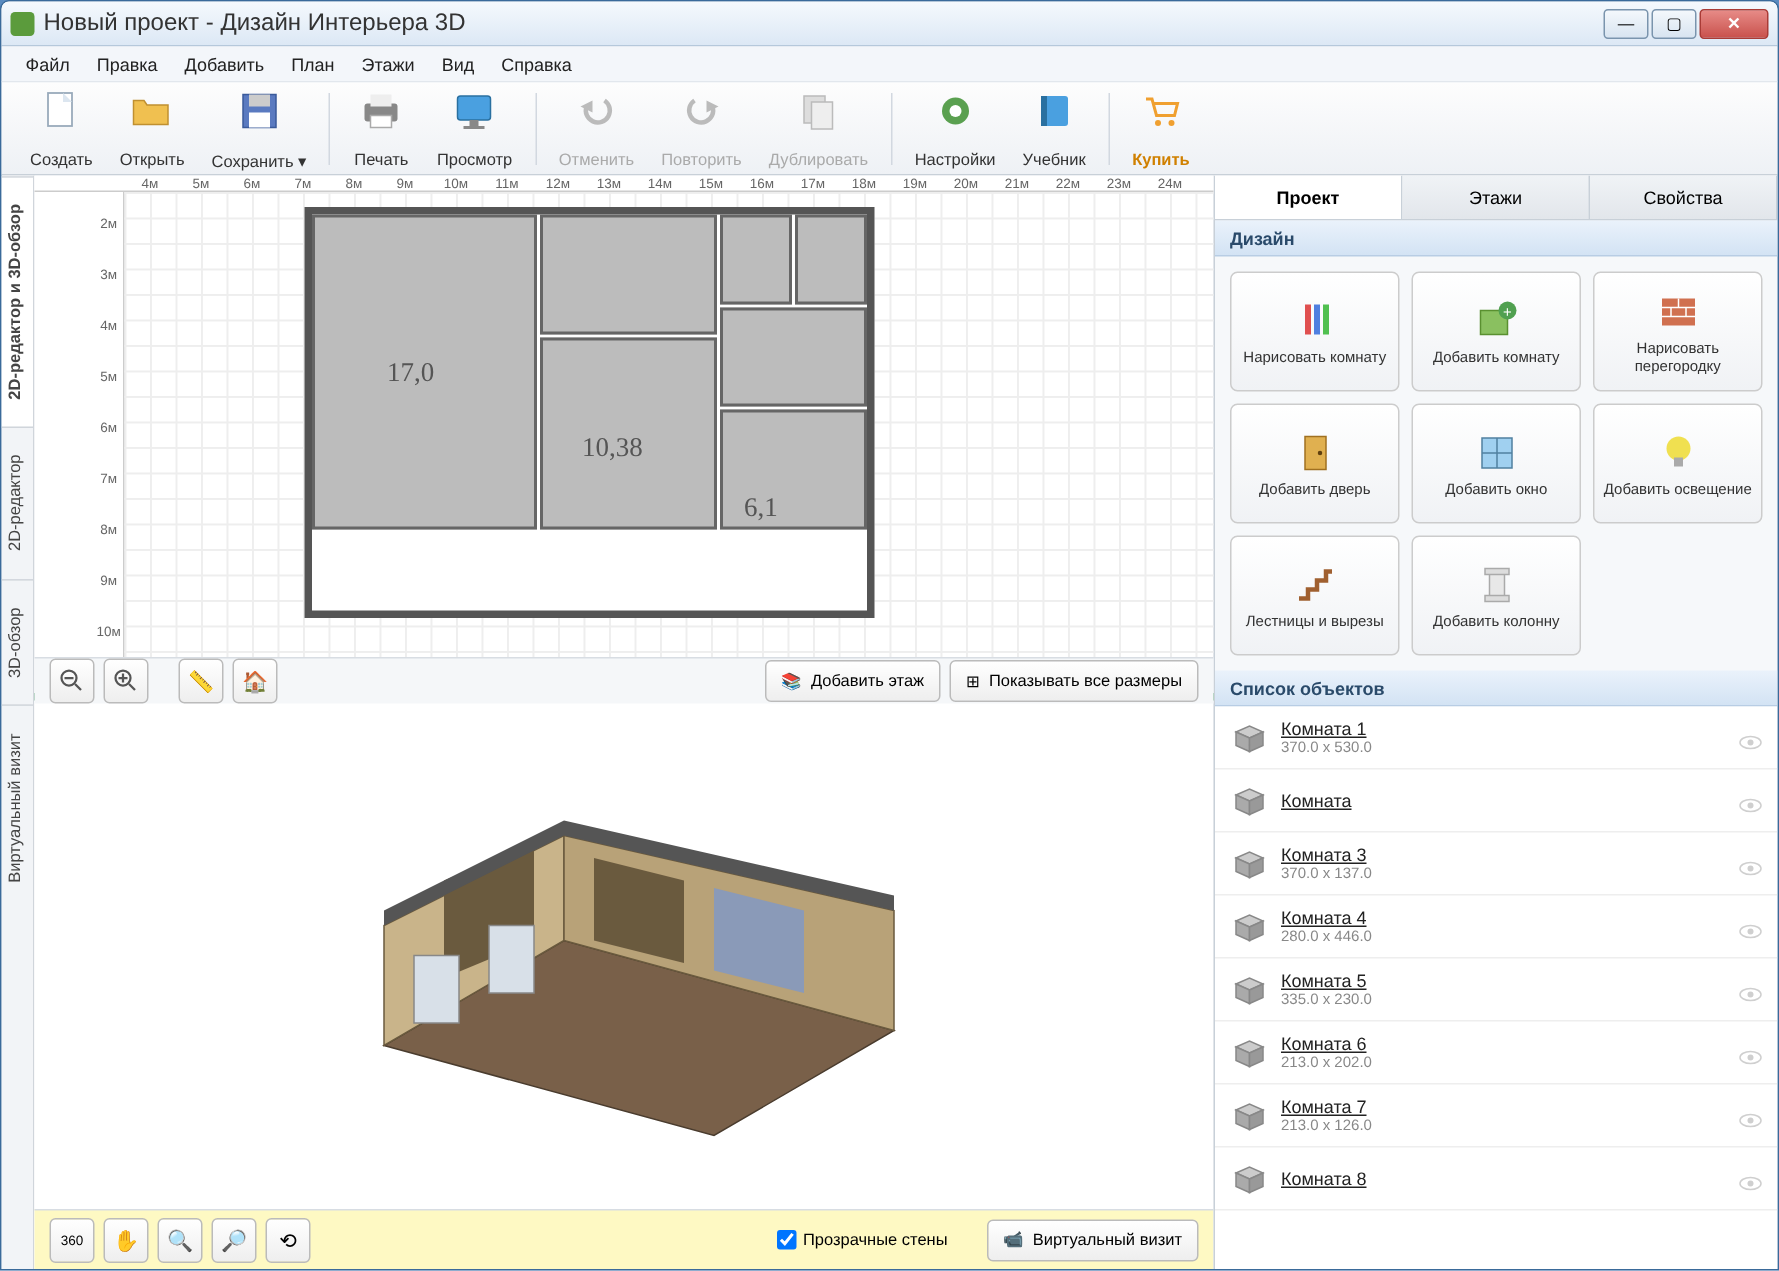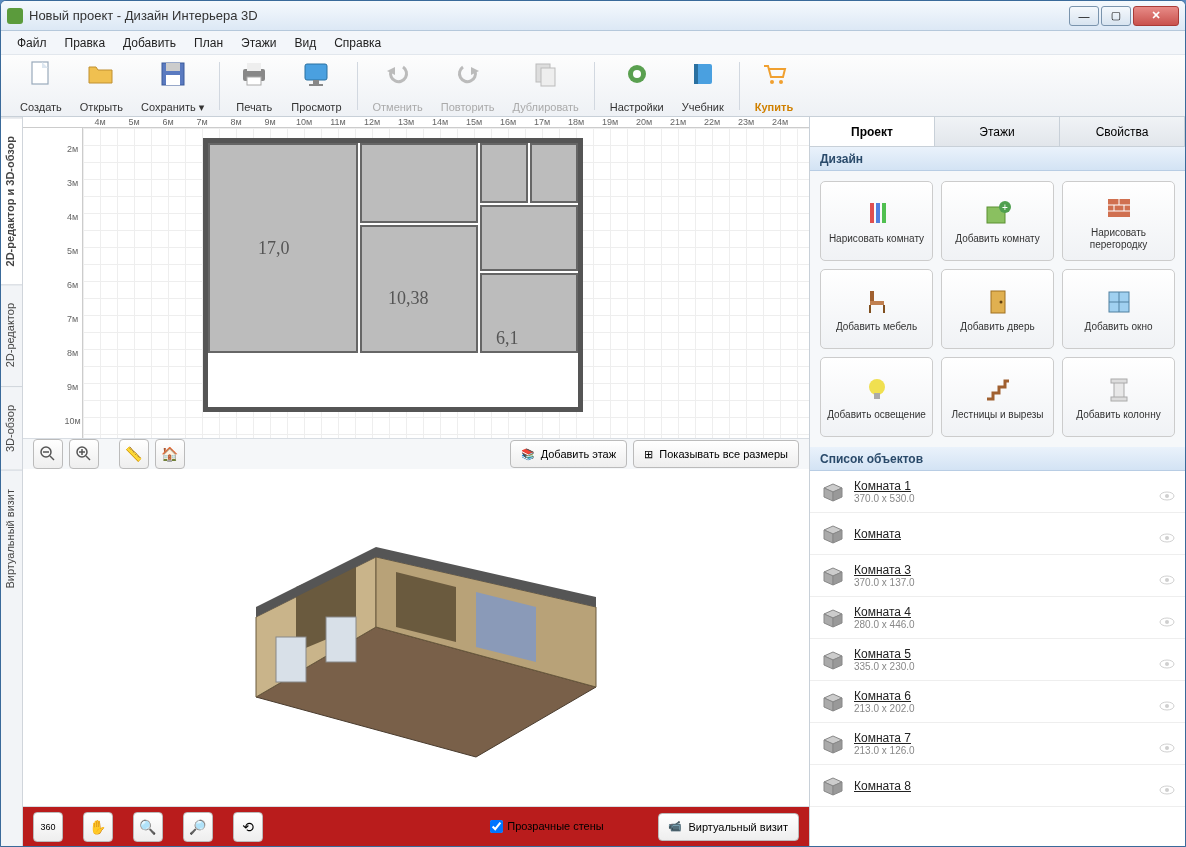--- a/index.html
+++ b/index.html
@@ -1,20 +1,20 @@
 <!DOCTYPE html>
 <html><head>
 <meta charset="utf-8">
 <style>
 * { box-sizing: border-box; margin: 0; padding: 0; font-family: "Segoe UI", Tahoma, sans-serif; }
 body { background: #5a8bc0; width: 1186px; height: 847px; overflow: hidden; }
 .window { width: 1186px; height: 847px; background: #fff; border: 1px solid #3a6a9a; border-radius: 6px 6px 0 0; overflow: hidden; display: flex; flex-direction: column; }
 .titlebar { height: 30px; background: linear-gradient(#f5f9fd,#dce8f5); display: flex; align-items: center; padding: 0 6px; border-bottom: 1px solid #b5c8db; }
 .titlebar .app-icon { width: 16px; height: 16px; background: #5b9b3c; border-radius: 3px; margin-right: 6px; }
-.titlebar .title { font-size: 13px; color: #333; flex: 1; }
+.titlebar .title { font-size: 16px; color: #333; flex: 1; }
 .win-btns { display: flex; gap: 2px; }
 .win-btn { width: 30px; height: 20px; border: 1px solid #7a94ad; border-radius: 3px; background: linear-gradient(#f4f8fc,#d8e4f0); display: flex; align-items: center; justify-content: center; font-size: 11px; cursor: pointer; }
 .win-btn.close { width: 46px; background: linear-gradient(#e78b87,#c9524d); border-color: #a93b36; color: #fff; font-weight: bold; }
 .menubar { height: 24px; background: #f3f6fa; display: flex; align-items: center; padding: 0 8px; gap: 2px; border-bottom: 1px solid #e2e7ed; }
 .menu-item { font-size: 12px; color: #222; padding: 3px 8px; cursor: pointer; }
 .toolbar { height: 62px; background: linear-gradient(#fdfdfd,#eef1f5); border-bottom: 1px solid #c8d0d8; display: flex; align-items: center; padding: 0 10px; gap: 0; }
 .tool-btn { display: flex; flex-direction: column; align-items: center; justify-content: center; padding: 4px 8px; border: 1px solid transparent; border-radius: 4px; cursor: pointer; min-width: 56px; }
 .tool-btn .ico { width: 32px; height: 32px; display: flex; align-items: center; justify-content: center; }
 .tool-btn .lbl { font-size: 11px; color: #333; margin-top: 11px; }
 .tool-btn.disabled .lbl { color: #aaa; }
@@ -41,40 +41,40 @@
 .r5 { left: 322px; top: 0; width: 48px; height: 60px; }
 .r6 { left: 272px; top: 62px; width: 98px; height: 66px; }
 .r7 { left: 152px; top: 0; width: 118px; height: 80px; }
 .room-lbl { position: absolute; font-size: 18px; color: #555; font-family: Georgia, serif; }
 .toolbar2d { height: 40px; background: #f5f7f9; border-top: 1px solid #d8dde3; display: flex; align-items: center; padding: 0 10px; gap: 6px; }
 .sq-btn { width: 30px; height: 30px; border: 1px solid #bbb; border-radius: 4px; background: linear-gradient(#fff,#eee); display: flex; align-items: center; justify-content: center; cursor: pointer; font-size: 14px; }
 .pill-btn { height: 28px; border: 1px solid #bbb; border-radius: 4px; background: linear-gradient(#fff,#eee); display: flex; align-items: center; padding: 0 10px; cursor: pointer; font-size: 11px; gap: 6px; }
 .view3d { flex: 1; display: flex; flex-direction: column; background: #fff; }
 .canvas3d { flex: 1; position: relative; display: flex; align-items: center; justify-content: center; }
 .house3d { width: 440px; height: 280px; position: relative; }
-.toolbar3d { height: 40px; background: #b91c1c; border-top: 1px solid #d8dde3; display: flex; align-items: center; padding: 0 10px; gap: 20px; }
+.toolbar3d { height: 40px; background: #fef9c3; border-top: 1px solid #d8dde3; display: flex; align-items: center; padding: 0 10px; gap: 6px; }
 .right { width: 376px; background: #f6f8fa; border-left: 1px solid #c8d0d8; display: flex; flex-direction: column; }
 .rtabs { height: 30px; display: flex; border-bottom: 1px solid #c8d0d8; }
 .rtab { flex: 1; display: flex; align-items: center; justify-content: center; font-size: 12px; border-right: 1px solid #c8d0d8; background: linear-gradient(#f0f3f6,#e2e6eb); cursor: pointer; }
 .rtab.active { background: #fff; font-weight: bold; }
 .section-hdr { height: 24px; background: linear-gradient(#eaf2fb,#d3e3f4); border-bottom: 1px solid #b8cde4; display: flex; align-items: center; padding: 0 10px; font-size: 12px; font-weight: bold; color: #2a4a6a; }
 .design-grid { display: grid; grid-template-columns: repeat(3,1fr); gap: 8px; padding: 10px; }
 .tile { height: 80px; border: 1px solid #ccc; border-radius: 5px; background: linear-gradient(#fff,#f0f2f5); display: flex; flex-direction: column; align-items: center; justify-content: center; cursor: pointer; padding: 4px; }
 .tile .ico { width: 32px; height: 32px; display: flex; align-items: center; justify-content: center; }
 .tile .lbl { font-size: 10px; color: #333; text-align: center; margin-top: 3px; line-height: 1.2; }
 .obj-list { flex: 1; overflow-y: auto; background: #fff; }
 .obj-item { height: 42px; border-bottom: 1px solid #eee; display: flex; align-items: center; padding: 0 10px; gap: 8px; cursor: pointer; }
 .obj-ico { width: 26px; height: 20px; }
 .obj-txt { flex: 1; }
 .obj-txt .nm { font-size: 12px; color: #222; text-decoration: underline; }
 .obj-txt .dim { font-size: 10px; color: #888; }
 .eye { width: 16px; height: 10px; opacity: 0.4; }
 .spacer { flex: 1; }
 input[type=checkbox] { margin-right: 4px; }
-.chk-lbl { font-size: 11px; display: flex; }
+.chk-lbl { font-size: 11px; display: flex; align-items: center; }
 </style>
 </head>
 <body>
 
 <div class="window">
   <div class="titlebar">
     <div class="app-icon"></div>
     <div class="title">Новый проект - Дизайн Интерьера 3D</div>
     <div class="win-btns">
       <div class="win-btn">—</div>
@@ -366,31 +366,20 @@
                 <line x1="15" y1="6" x2="15" y2="12" stroke="#fff"></line>
                 <line x1="10" y1="12" x2="10" y2="18" stroke="#fff"></line>
                 <line x1="20" y1="12" x2="20" y2="18" stroke="#fff"></line>
               </svg>
             </div>
             <div class="lbl">Нарисовать перегородку</div>
           </div>
           <div class="tile">
             <div class="ico">
               <svg width="30" height="30">
-                <rect x="8" y="4" width="4" height="14" fill="#a06030"></rect>
-                <rect x="8" y="14" width="14" height="4" fill="#c08050"></rect>
-                <line x1="8" y1="18" x2="8" y2="26" stroke="#805020" stroke-width="2"></line>
-                <line x1="22" y1="18" x2="22" y2="26" stroke="#805020" stroke-width="2"></line>
-              </svg>
-            </div>
-            <div class="lbl">Добавить мебель</div>
-          </div>
-          <div class="tile">
-            <div class="ico">
-              <svg width="30" height="30">
                 <rect x="8" y="4" width="14" height="22" fill="#e0b050" stroke="#a07020"></rect>
                 <circle cx="18" cy="15" r="1.5" fill="#604010"></circle>
               </svg>
             </div>
             <div class="lbl">Добавить дверь</div>
           </div>
           <div class="tile">
             <div class="ico">
               <svg width="30" height="30">
                 <rect x="5" y="5" width="20" height="20" fill="#a0d0f0" stroke="#5080a0"></rect>

